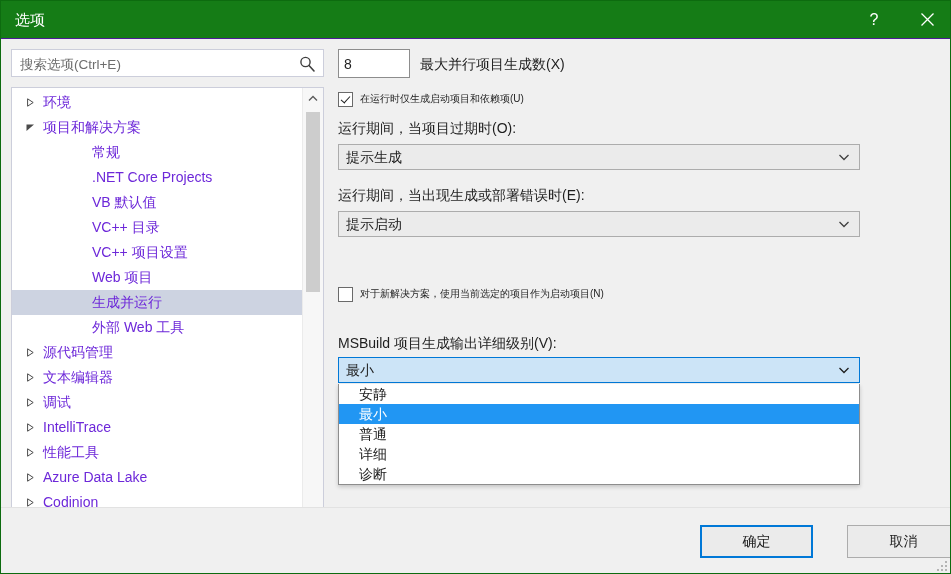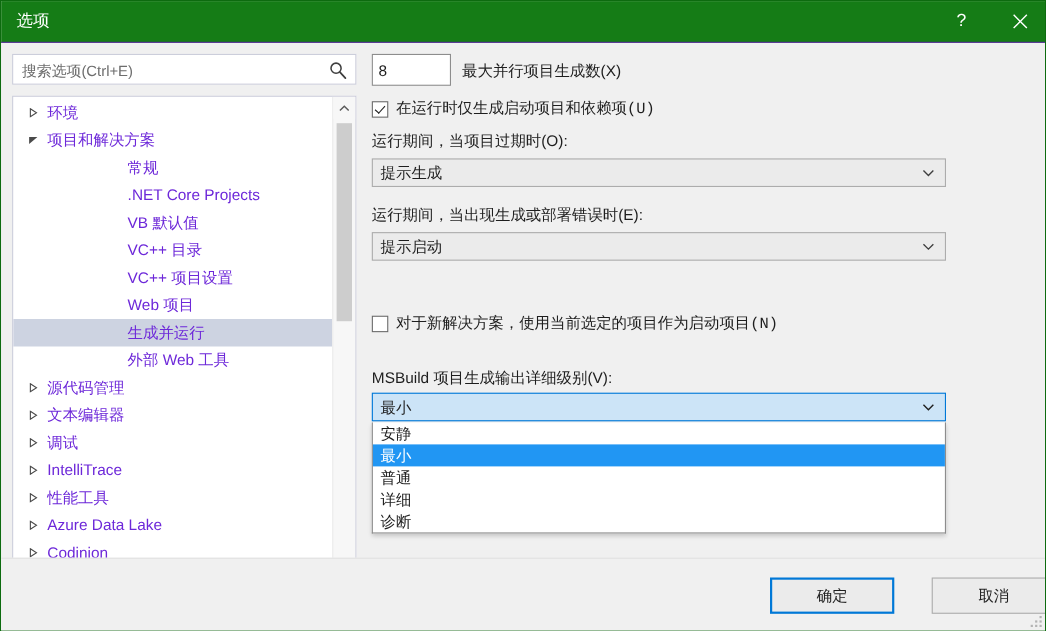--- a/index.html
+++ b/index.html
@@ -92,21 +92,21 @@
     padding-left: 0;
   }
   .tree-item .expander {
     position: absolute; left: 12px; top: 0;
     width: 12px; height: 25px;
     display: flex; align-items: center; justify-content: center;
     color: #4a4a4a;
   }
   .tree-item .lbl { display: block; }
   .lvl0 .lbl { padding-left: 31px; }
-  .lvl1 .lbl { padding-left: 80px; margin-left: 24px; }
+  .lvl1 .lbl { padding-left: 80px; }
   .tree-item.selected {
     background: #cdd3e1;
   }
 
   
   #tree-scroll {
     position: absolute; right: 0; top: 0;
     width: 21px; height: 448px;
     background: #f7f7f7;
     border-left: 1px solid #ebebeb;
@@ -166,21 +166,21 @@
   .cbox.checked::after {
     content: "";
     position: absolute; left: 4px; top: 1px;
     width: 4px; height: 8px;
     border: solid #1e1e1e;
     border-width: 0 1.6px 1.6px 0;
     transform: rotate(42deg);
   }
   .checkrow .clabel {
     margin-left: 7px;
-    font-size: 14px; color: #1e1e1e; white-space: nowrap; font-family: Liberation Mono, monospace;
+    font-size: 10px; color: #1e1e1e; white-space: nowrap;
   }
   #check-startup { top: 50px; }
   #check-newsolution { top: 245px; }
 
   .field-label {
     position: absolute; left: 3px;
     font-size: 14px; color: #1e1e1e; white-space: nowrap;
   }
   #label-outofdate { top: 81px; }
   #label-deployerror { top: 148px; }
@@ -233,21 +233,21 @@
     border: 1px solid #8d8d8d;
     border-top: none;
     background: #ffffff;
     padding: 0; margin: 0;
     list-style: none;
     box-shadow: 0 2px 4px rgba(0,0,0,0.18);
     z-index: 20;
   }
   .dd-item {
     height: 20px; line-height: 20px;
-    padding-left: 7px;
+    padding-left: 20px;
     font-size: 14px; color: #1e1e1e;
     white-space: nowrap;
     cursor: default; user-select: none;
   }
   .dd-item.highlighted {
     background: #2196f3;
     color: #ffffff;
   }
 
   

